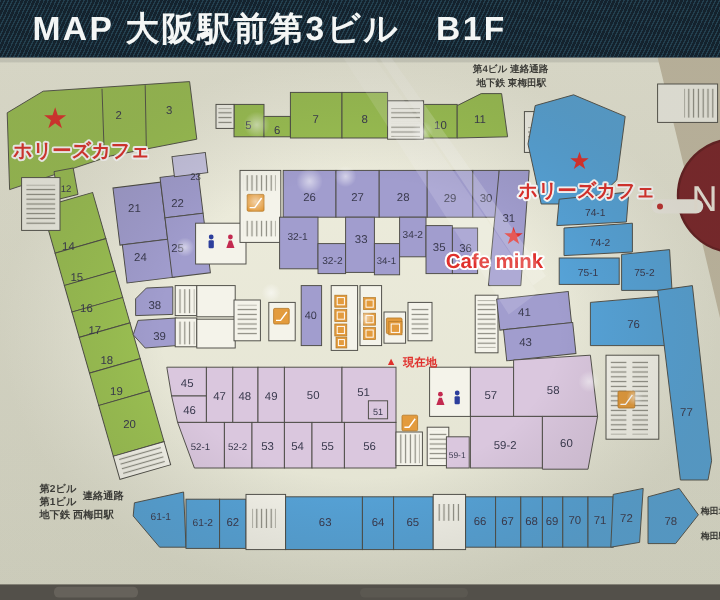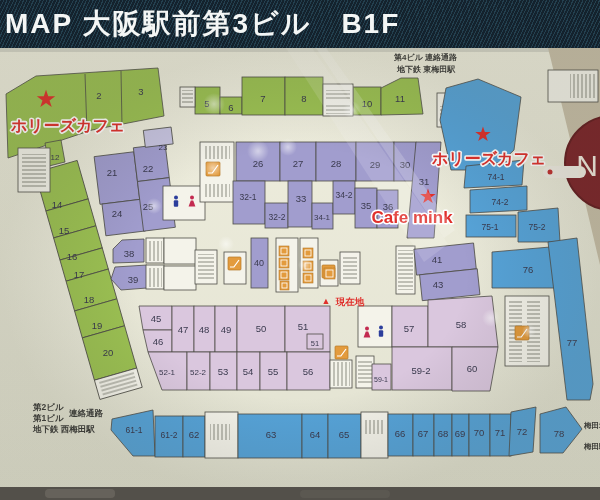--- a/index.html
+++ b/index.html
@@ -1,19 +1,19 @@
 <!DOCTYPE html>
 <html><head>
 <meta charset="utf-8">
 <style>
   html,body{margin:0;padding:0;background:#2a2a2a;}
   .photo{position:relative;width:600px;height:500px;overflow:hidden;background:#e9e8da;
          font-family:"Liberation Sans","DejaVu Sans",sans-serif;}
   .header{position:absolute;top:0;left:0;width:600px;height:48px;z-index:5;
-          display:flex;align-items:center;padding-left:5px;box-sizing:border-box;
+          display:flex;align-items:center;padding-left:27px;box-sizing:border-box;
           background-color:#14222d;
           background-image:repeating-linear-gradient(115deg,rgba(90,170,200,.22) 0 1px,transparent 1px 3px);}
   .header span{color:#f4f6f5;font-size:28px;font-weight:bold;letter-spacing:2px;white-space:nowrap;}
   svg{position:absolute;top:0;left:0;}
   svg text{font-family:"Liberation Sans","DejaVu Sans",sans-serif;}
 </style>
 </head>
 <body>
 
 <div class="photo">

